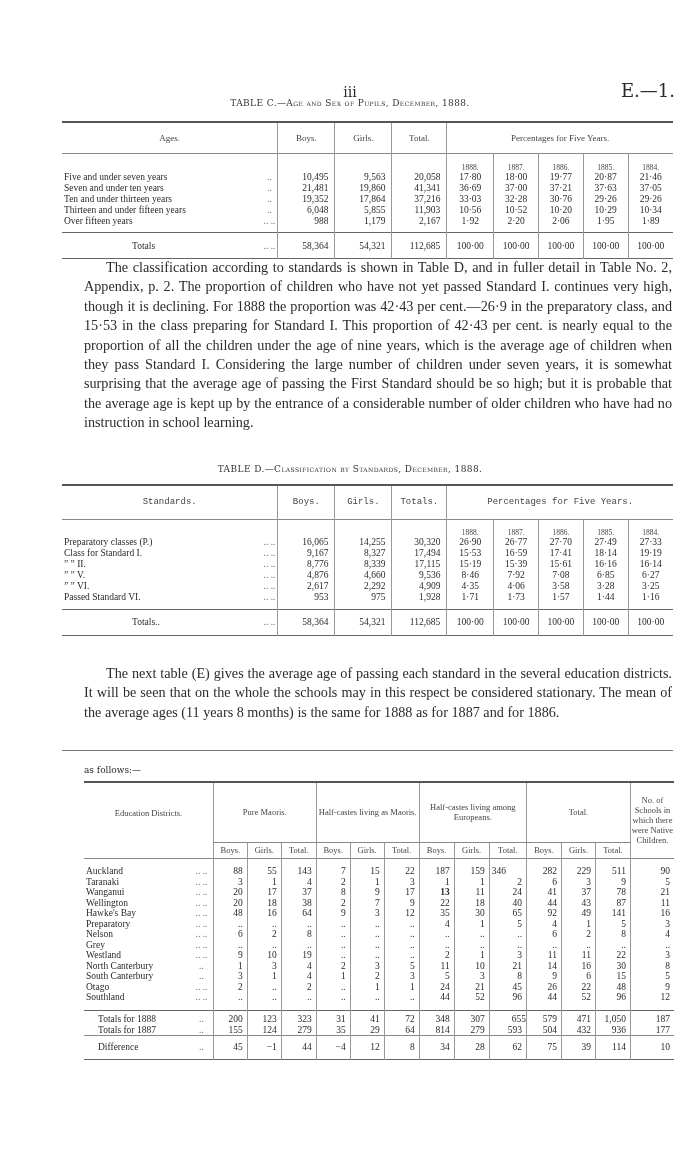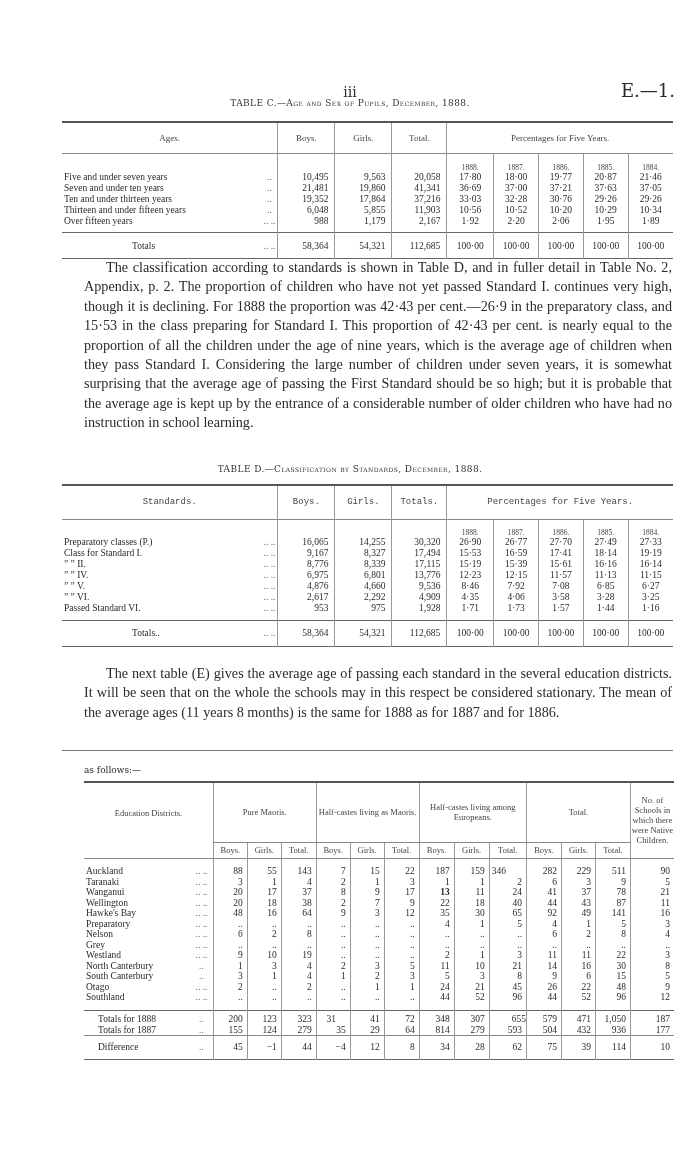--- a/index.html
+++ b/index.html
@@ -237,32 +237,20 @@
         <td class="label">”        ”       II.</td>
         <td class="dots">..   ..</td>
         <td class="vl num">8,776</td>
         <td class="vl num">8,339</td>
         <td class="vl num">17,115</td>
         <td class="vl pct">15·19</td>
         <td class="vl pct">15·39</td>
         <td class="vl pct">15·61</td>
         <td class="vl pct">16·16</td>
         <td class="vl pct">16·14</td>
-      </tr>
-      <tr style="height:11px;line-height:11px;">
-        <td class="label">”        ”      IV.</td>
-        <td class="dots">..   ..</td>
-        <td class="vl num">6,975</td>
-        <td class="vl num">6,801</td>
-        <td class="vl num">13,776</td>
-        <td class="vl pct">12·23</td>
-        <td class="vl pct">12·15</td>
-        <td class="vl pct">11·57</td>
-        <td class="vl pct">11·13</td>
-        <td class="vl pct">11·15</td>
       </tr>
       <tr style="height:11px;line-height:11px;">
         <td class="label">”        ”        V.</td>
         <td class="dots">..   ..</td>
         <td class="vl num">4,876</td>
         <td class="vl num">4,660</td>
         <td class="vl num">9,536</td>
         <td class="vl pct">8·46</td>
         <td class="vl pct">7·92</td>
         <td class="vl pct">7·08</td>
@@ -622,21 +610,21 @@
         <td class="vl"></td>
         <td class="vl"></td>
         <td class="vl"></td>
       </tr>
       <tr style="height:10.5px;line-height:10.5px;border-top:1.5px solid #666;height:14px;vertical-align:bottom;">
         <td class="label" style="padding-left:14px;">Totals for 1888</td>
         <td class="dots">..</td>
         <td class="vl num" style="padding-right:4px;">200</td>
         <td class="vl num" style="padding-right:4px;">123</td>
         <td class="vl num" style="padding-right:4px;">323</td>
-        <td class="vl num" style="padding-right:4px;text-align:center;">31</td>
+        <td class="vl num" style="padding-right:4px;">31</td>
         <td class="vl num" style="padding-right:4px;">41</td>
         <td class="vl num" style="padding-right:4px;">72</td>
         <td class="vl num" style="padding-right:4px;">348</td>
         <td class="vl num" style="padding-right:4px;">307</td>
         <td class="vl num" style="padding-right:0;">655</td>
         <td class="vl num" style="padding-right:4px;">579</td>
         <td class="vl num" style="padding-right:4px;">471</td>
         <td class="vl num" style="padding-right:4px;">1,050</td>
         <td class="vl num" style="padding-right:4px;">187</td>
       </tr>

